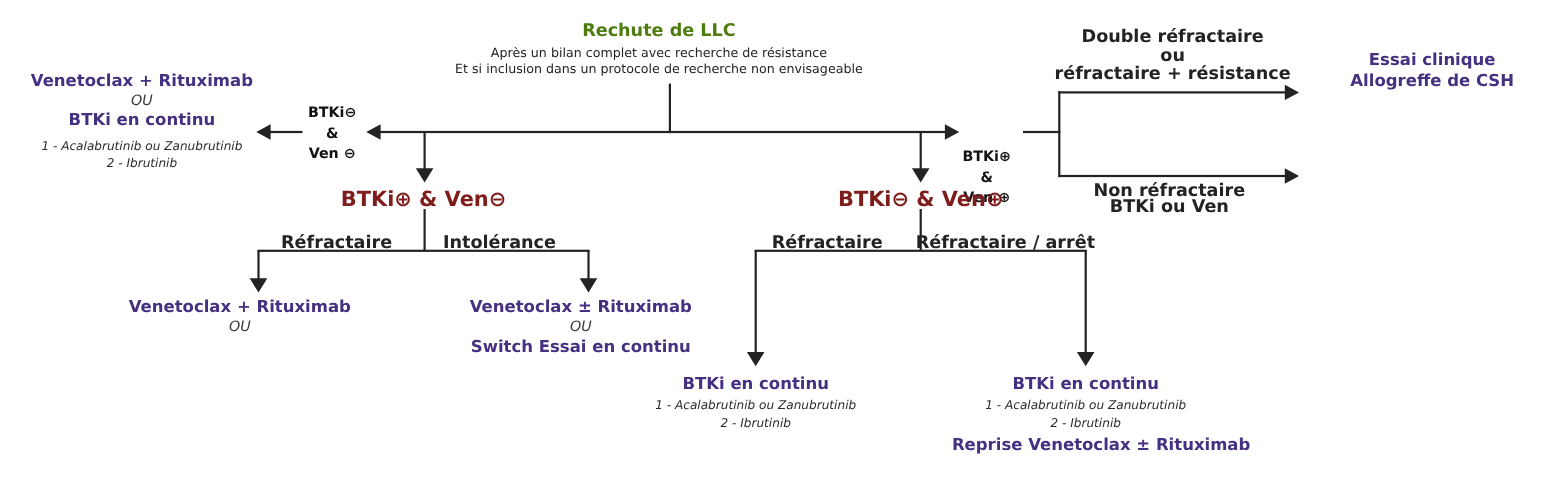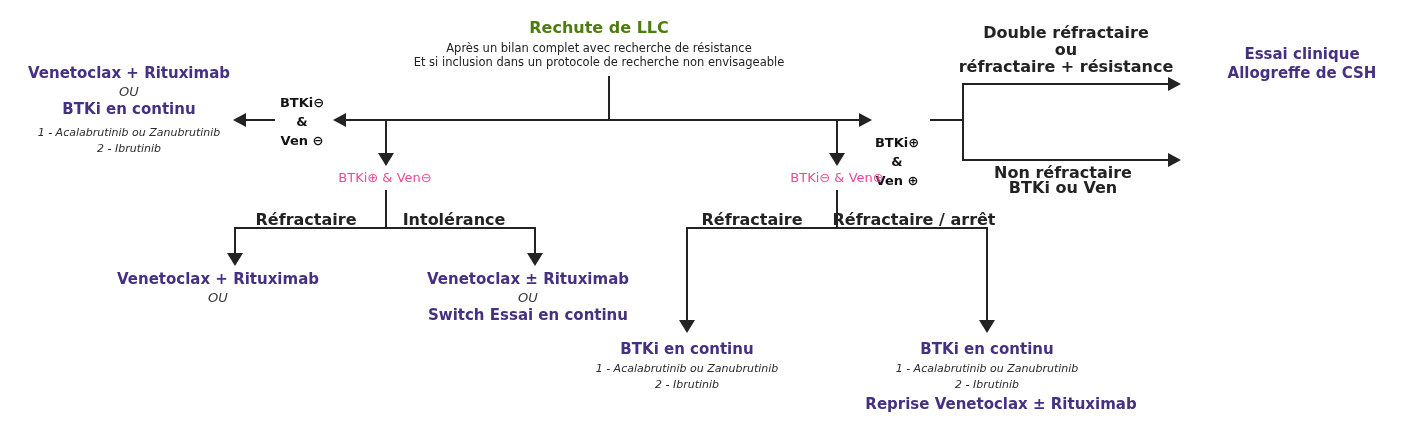--- a/index.html
+++ b/index.html
@@ -9,21 +9,21 @@
   .cx { position:absolute; transform:translateX(-50%); text-align:center; white-space:nowrap; }
   .h { position:absolute; height:2px; background:var(--ink); }
   .v { position:absolute; width:2px; background:var(--ink); }
   .arr { position:absolute; width:0; height:0; }
   .arr.left  { border-top:7px solid transparent; border-bottom:7px solid transparent; border-right:13px solid var(--ink); }
   .arr.right { border-top:7px solid transparent; border-bottom:7px solid transparent; border-left:13px solid var(--ink); }
   .arr.down  { border-left:8px solid transparent; border-right:8px solid transparent; border-top:13px solid var(--ink); }
   .title { font-size:16px; font-weight:bold; color:#4d7c0f; }
   .sub { font-size:11.5px; color:var(--ink); }
   .node { font-size:13px; font-weight:bold; color:#121212; line-height:19px; }
-  .node-inline { font-size:13px; font-weight:normal; color:#ec4899; }
+  .node-inline { font-size:19px; font-weight:bold; color:#7f1d1d; }
   .elabel { font-size:16px; font-weight:bold; color:var(--ink); line-height:16px; }
   .drug { font-size:15px; font-weight:bold; color:var(--purple); line-height:19px; }
   .or { font-size:13px; font-style:italic; font-weight:normal; color:#3a3a3a; line-height:17px; }
   .note { font-size:11px; font-style:italic; font-weight:normal; color:#2b2b2b; line-height:16px; }
 </style>
 </head>
 <body>
 
 <div class="stage">
 

